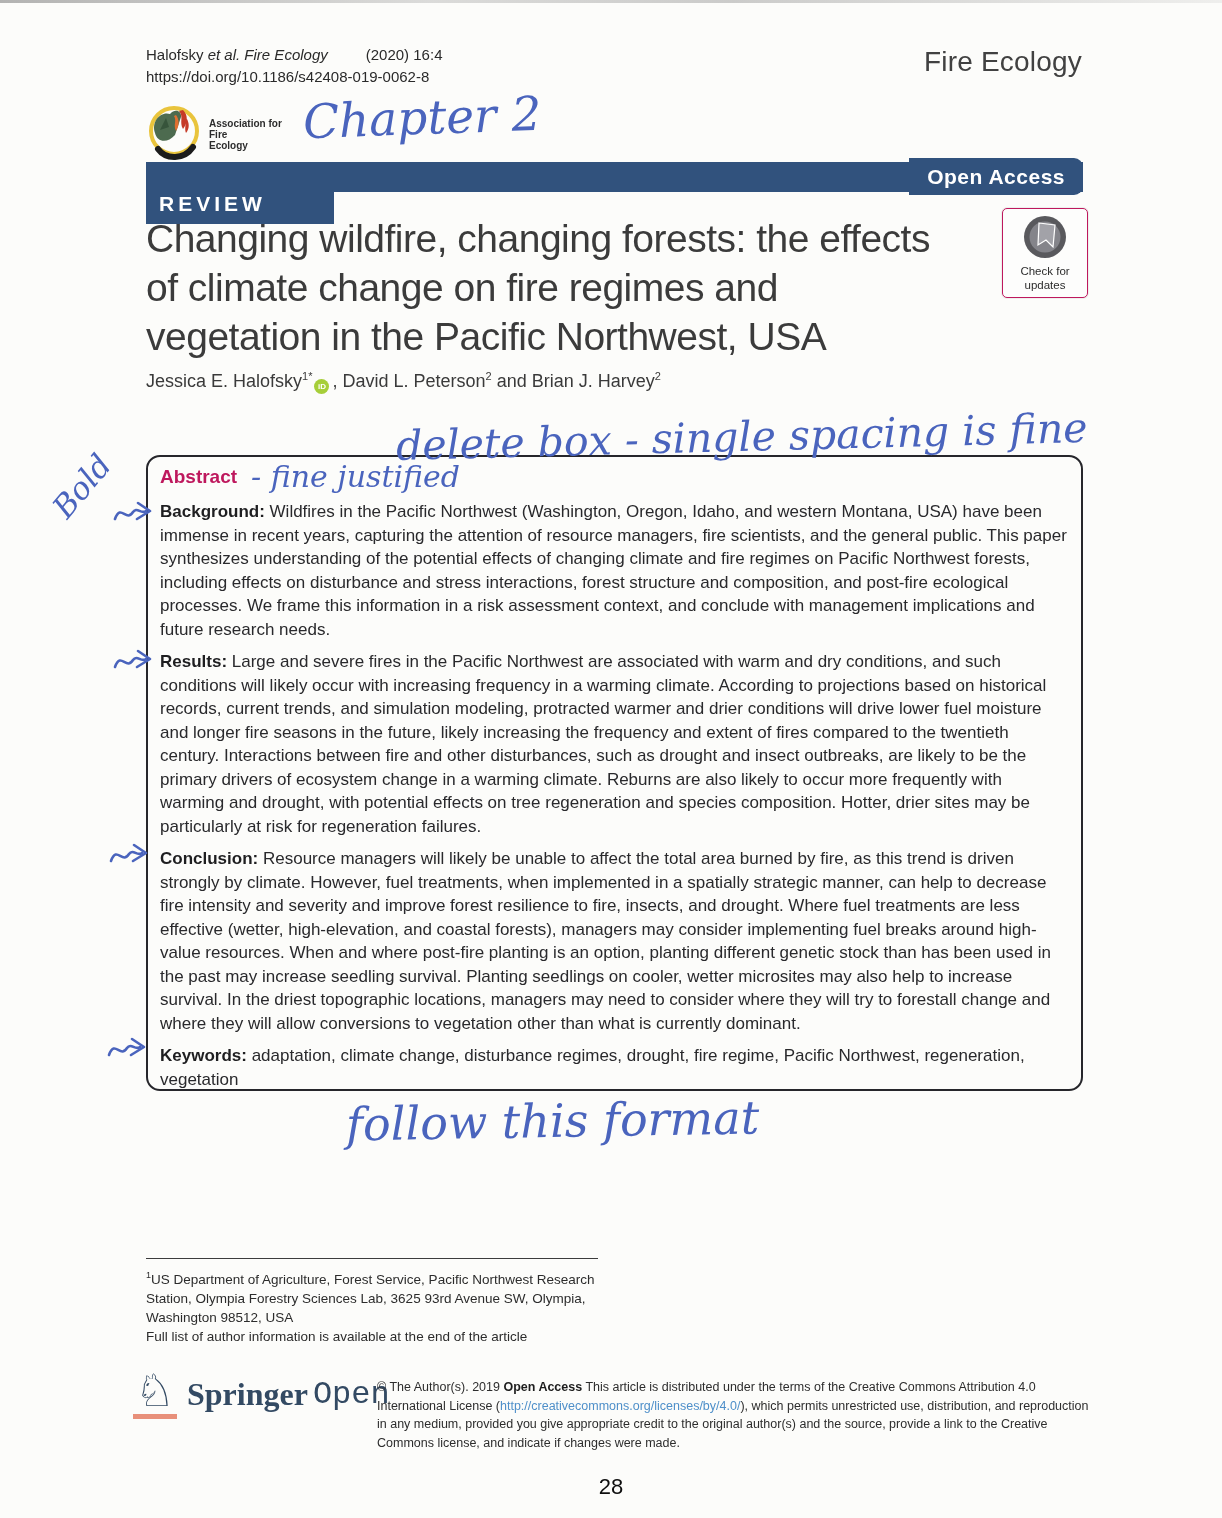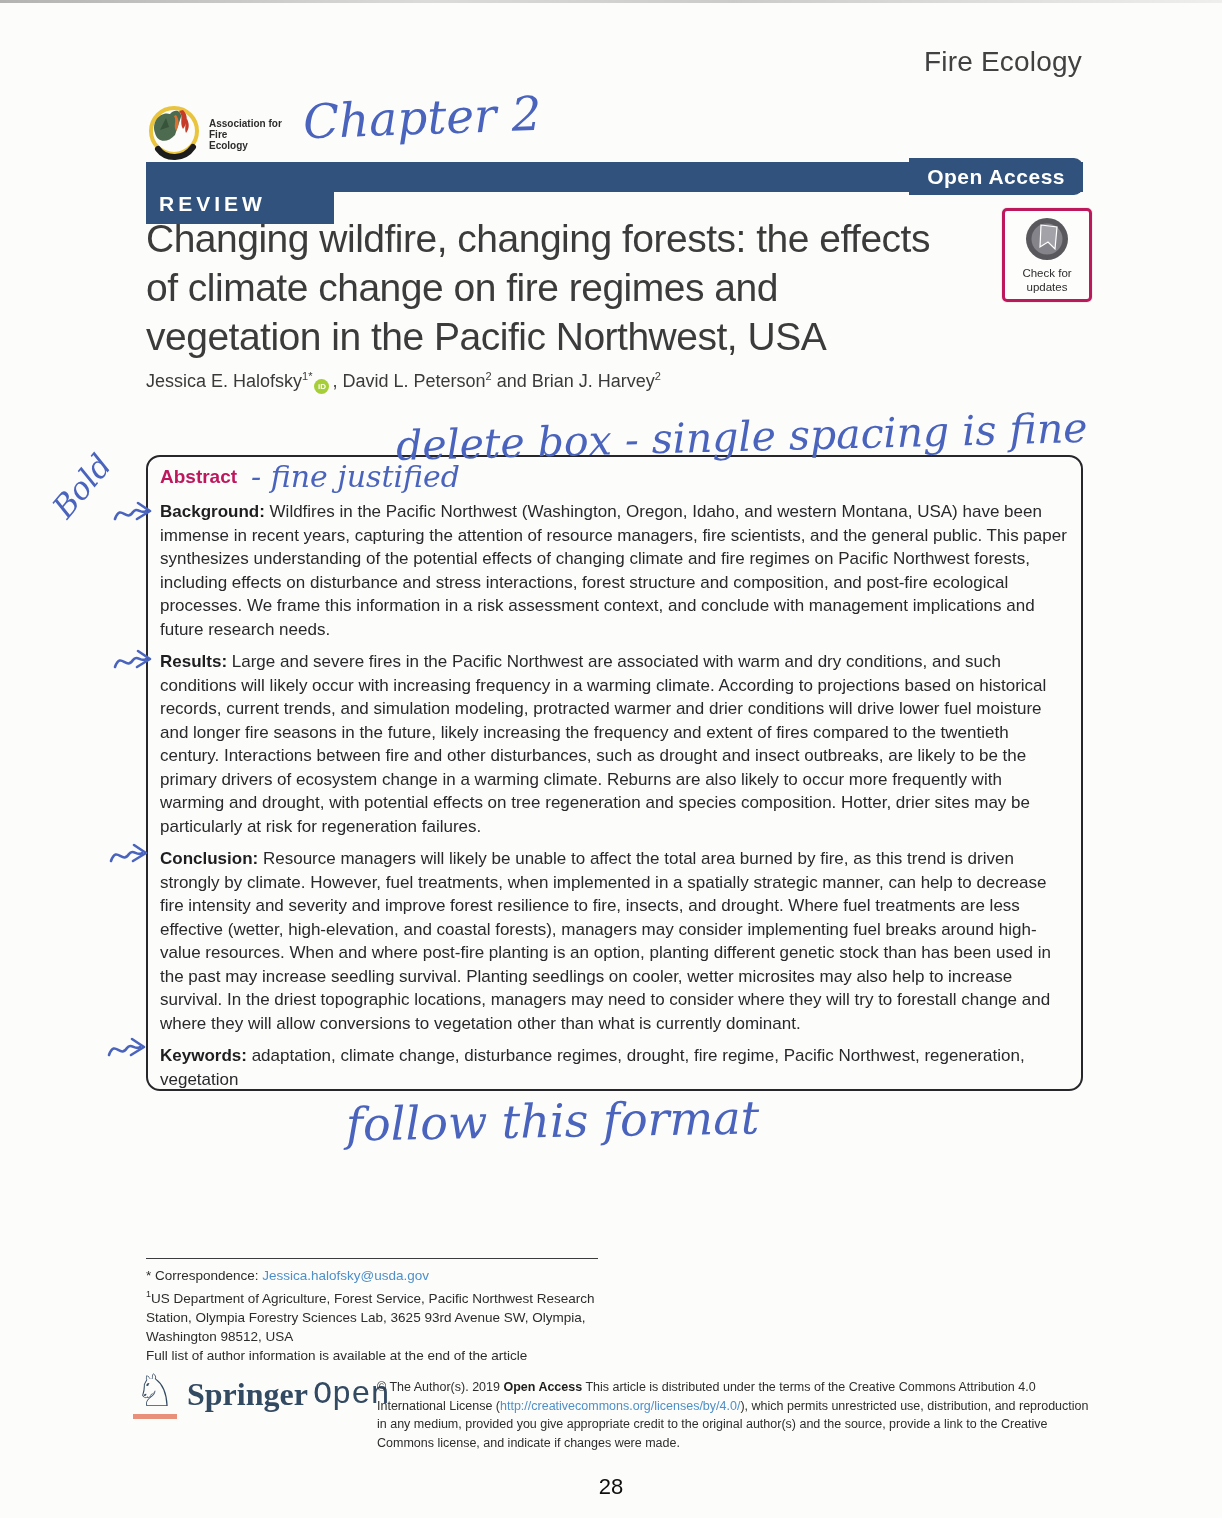--- a/index.html
+++ b/index.html
@@ -32,21 +32,21 @@
   .review-tab span { color:#fff; font-weight:bold; font-size:21px; letter-spacing:4px; padding-left:13px; }
   .open-access { position:absolute; right:139px; top:158px; height:37px; background:var(--banner-blue,#31527d);
     border-radius:0 9px 9px 0; display:flex; align-items:center; padding:0 18px; }
   .open-access span { color:#fff; font-weight:bold; font-size:21px; letter-spacing:.5px; }
 
   
   .article-title { position:absolute; left:146px; top:214px; color:#3b3b3b; font-size:39px; line-height:49px; letter-spacing:-.5px; }
   .article-title div { white-space:nowrap; }
 
   .check-badge { position:absolute; left:1002px; top:208px; width:84px; height:88px; background:#fdfdfc;
-    border:3px solid #be185d; border-radius:5px; text-align:center; box-shadow:0 0 0 1px rgba(200,200,200,.25); }
+    border:1px solid #be185d; border-radius:5px; text-align:center; box-shadow:0 0 0 1px rgba(200,200,200,.25); }
   .check-badge .cm-icon { margin-top:5px; }
   .check-badge .cap { font-size:11.5px; line-height:13px; color:#2c2c2c; margin-top:1px; }
 
   .byline { position:absolute; left:146px; top:370px; font-size:18px; color:#3a3a3a; }
   .byline sup { font-size:11px; }
   .orcid { display:inline-block; width:15px; height:15px; border-radius:50%; background:var(--orcid-green,#a6ce39);
     color:#fff; font-size:8px; font-weight:bold; text-align:center; line-height:15px; vertical-align:-2px; margin:0 3px 0 2px; }
 
   
   .note-delete-box { position:absolute; left:396px; top:413px; font-size:41px; transform:rotate(-1.5deg); white-space:nowrap; z-index:5; }
@@ -81,20 +81,24 @@
   .copyright b { color:#1d1d1d; }
 
   .page-number { position:absolute; left:0; right:0; top:1474px; text-align:center; font-size:22px; color:#0e0e0e; }
 </style>
 </head>
 <body>
 
 <div class="page">
   <div class="scan-edge-top"></div>
 
+  <div class="citation">
+    <div><span>Halofsky </span><span class="ital">et al. Fire Ecology</span><span class="vol">(2020) 16:4</span></div>
+    <div>https://doi.org/10.1186/s42408-019-0062-8</div>
+  </div>
   <div class="journal-name">Fire Ecology</div>
 
   <div class="afe-logo">
     <svg width="60" height="64" viewBox="0 0 60 64">
       <circle cx="28" cy="27" r="23" fill="none" stroke="#e9c43c" stroke-width="4"></circle>
       <path d="M9,29 C5,17 15,7 24,10 C29,4 36,7 35,13 L29,31 C21,40 11,38 9,29 Z" fill="#4d6b4f"></path>
       <path d="M14,26 l6,-12 l3,9 Z" fill="#37543b"></path>
       <path d="M33,7 C38,13 33,18 37,25 C42,18 42,11 37,6 Z" fill="#c63b28"></path>
       <path d="M28,12 C31,17 27,21 30,27 C34,21 33,15 30,11 Z" fill="#e07030"></path>
       <path d="M38,16 C41,20 38,24 40,29 C44,24 43,19 41,15 Z" fill="#c63b28"></path>
@@ -164,21 +168,20 @@
     <path d="M26,5 L38,13 L25,21" fill="none" stroke="#4a64bd" stroke-width="2.6" stroke-linecap="round" stroke-linejoin="round"></path>
   </svg>
   <svg class="hand-arrow" style="left:106px; top:1034px;" width="44" height="30" viewBox="0 0 44 30">
     <path d="M3,21 C9,5 14,25 21,14 C25,8 29,17 34,13" fill="none" stroke="#4a64bd" stroke-width="2.6" stroke-linecap="round"></path>
     <path d="M26,5 L38,13 L25,21" fill="none" stroke="#4a64bd" stroke-width="2.6" stroke-linecap="round" stroke-linejoin="round"></path>
   </svg>
 
   <div class="note-follow hand">follow this format</div>
 
   <div class="footnote">
-    <div><span>* Correspondence: </span><a class="link">Jessica.halofsky@usda.gov</a></div>
     <div><sup>1</sup><span>US Department of Agriculture, Forest Service, Pacific Northwest Research Station, Olympia Forestry Sciences Lab, 3625 93rd Avenue SW, Olympia, Washington 98512, USA</span></div>
     <div>Full list of author information is available at the end of the article</div>
   </div>
 
   <div class="springer-logo">
     <div class="knight-wrap">
       <div class="knight">♘</div>
       <div class="knight-underline"></div>
     </div>
     <div class="springer-word">Springer</div>

